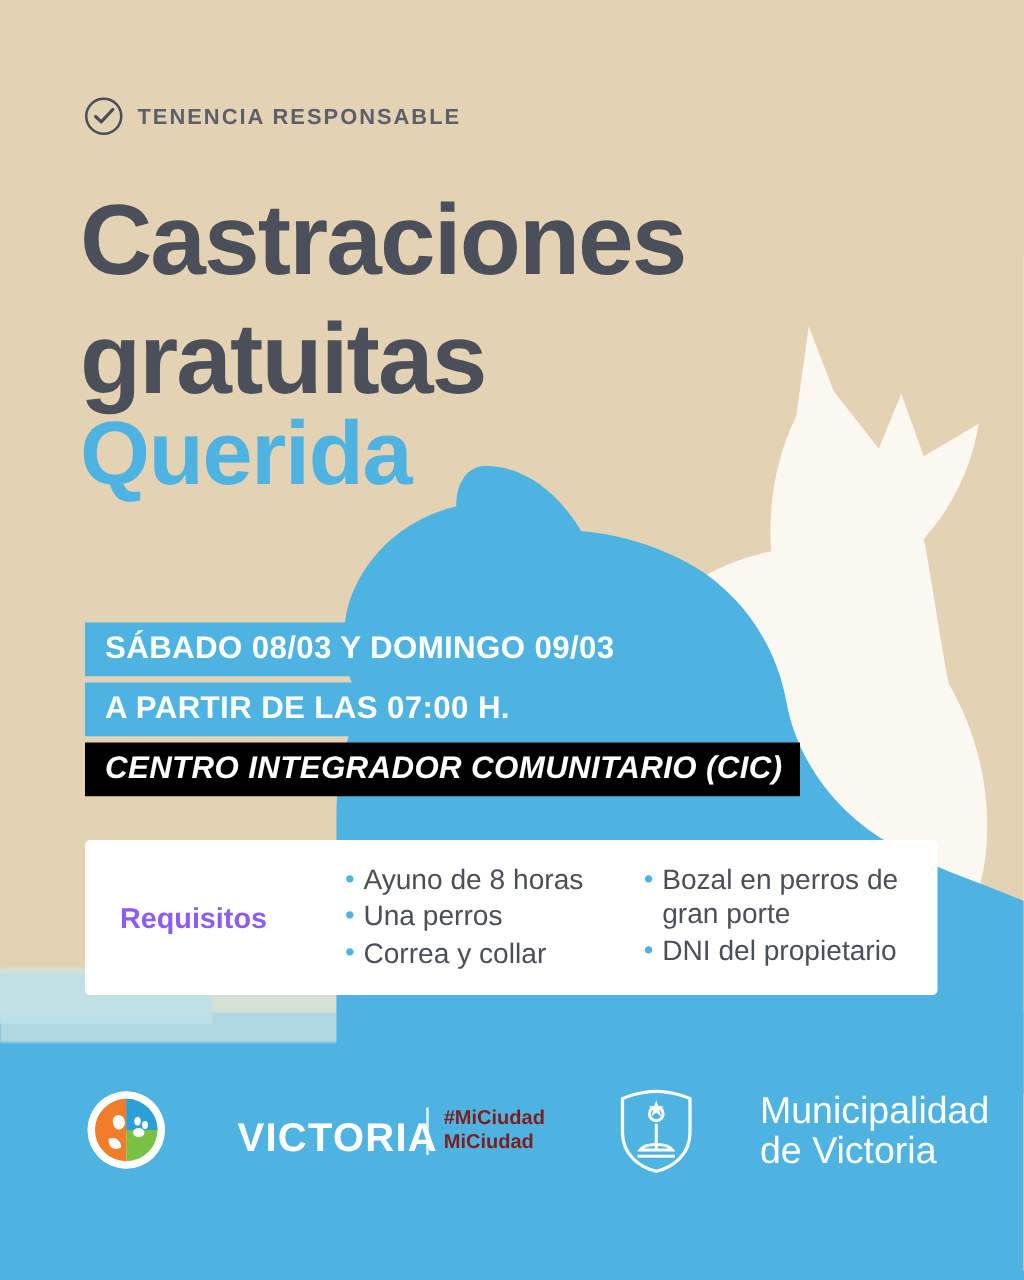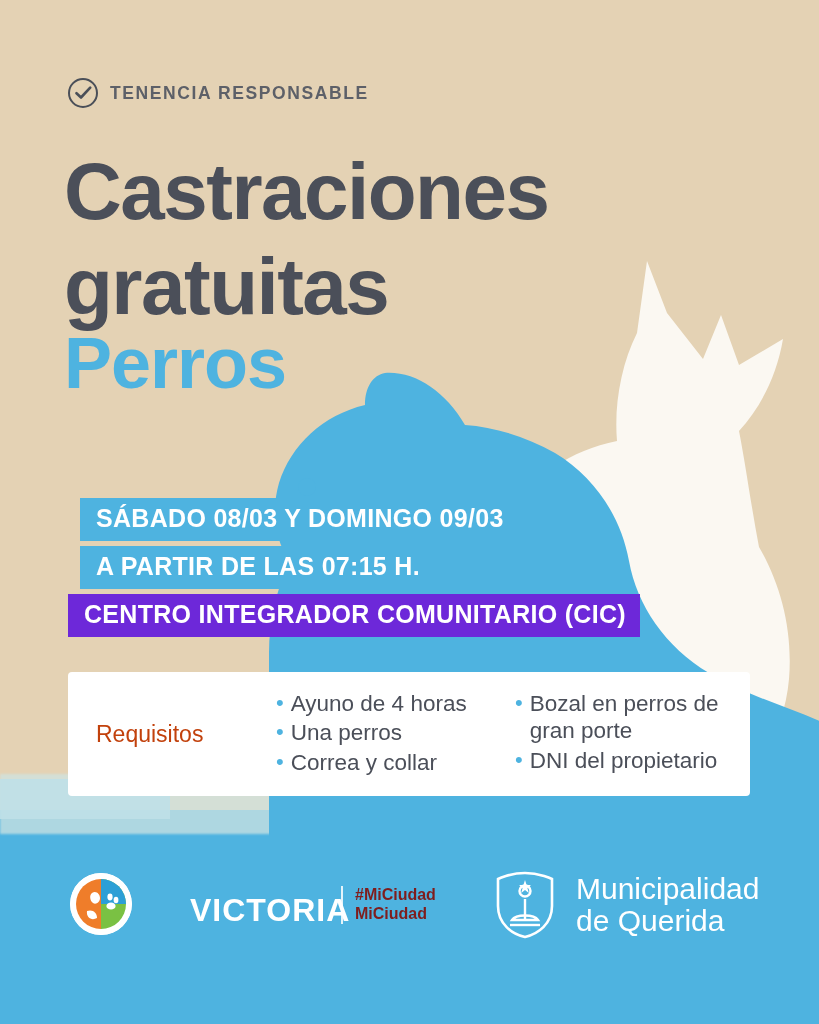--- a/index.html
+++ b/index.html
@@ -122,42 +122,42 @@
   .bar {
     display: inline-block;
     font-weight: bold;
     color: #ffffff;
     font-size: 25px;
     letter-spacing: .3px;
     padding: 6px 14px 8px 16px;
     margin-bottom: 5px;
     white-space: nowrap;
   }
-  .bar.blue { background: #4eb3e0; margin-left: 12px; }
-  .bar.dark { background: #6d28d9; }
+  .bar.blue { background: #4eb3e0; }
+  .bar.dark { background: #000000; font-style: italic; }
   .bar-row { display: block; }
 
   
   .req-card {
     position: absolute;
     left: 68px;
     top: 672px;
     width: 682px;
     height: 124px;
     background: #ffffff;
     border-radius: 4px;
     display: flex;
     align-items: center;
     padding: 0 18px 0 28px;
     box-sizing: border-box;
   }
   .req-title {
     font-size: 23px;
-    font-weight: normal;
-    color: #c2410c;
+    font-weight: bold;
+    color: #8b5cf6;
     width: 180px;
     flex: none;
   }
   .req-cols {
     display: flex;
     gap: 22px;
     flex: 1;
   }
   .req-col { flex: 1; }
   .req-item {
@@ -230,20 +230,21 @@
   .muni-shield {
     width: 70px;
     height: 70px;
     flex: none;
   }
   .muni-text {
     color: #ffffff;
     font-size: 30px;
     line-height: 1.08;
     font-weight: normal;
+    margin-left: 32px;
   }
 </style>
 </head>
 <body>
 
 <div class="poster">
 
   <div class="bg-tan"></div>
   <div class="bg-blue-bottom"></div>
   <div class="bg-blue-soft"></div>
@@ -277,42 +278,42 @@
       <svg width="17" height="14" viewBox="0 0 17 14">
         <path d="M1.5 7.2 L6 11.5 L15.2 1.6" fill="none" stroke="#4a4f58" stroke-width="2.6" stroke-linecap="round" stroke-linejoin="round"></path>
       </svg>
     </span>
     <span class="eyebrow-text">TENENCIA  RESPONSABLE</span>
   </div>
 
   <div class="headline">
     <div class="l1">Castraciones</div>
     <div class="l2">gratuitas</div>
-    <div class="l3">Perros</div>
+    <div class="l3">Querida</div>
   </div>
 
   <div class="bars">
     <div class="bar-row">
       <span class="bar blue">SÁBADO 08/03 Y DOMINGO 09/03</span>
     </div>
     <div class="bar-row">
-      <span class="bar blue">A PARTIR DE LAS 07:15 H.</span>
+      <span class="bar blue">A PARTIR DE LAS 07:00 H.</span>
     </div>
     <div class="bar-row">
       <span class="bar dark">CENTRO INTEGRADOR COMUNITARIO (CIC)</span>
     </div>
   </div>
 
   <div class="req-card">
     <div class="req-title">Requisitos</div>
     <div class="req-cols">
       <div class="req-col">
         <div class="req-item">
           <span class="dot">•</span>
-          <span>Ayuno de 4 horas</span>
+          <span>Ayuno de 8 horas</span>
         </div>
         <div class="req-item">
           <span class="dot">•</span>
           <span>Una perros</span>
         </div>
         <div class="req-item">
           <span class="dot">•</span>
           <span>Correa y collar</span>
         </div>
       </div>
@@ -360,19 +361,19 @@
           <path d="M35 3 C50 3 62 9 62 9 L62 36 C62 54 48 64 35 67 C22 64 8 54 8 36 L8 9 C8 9 20 3 35 3 Z" fill="none" stroke="#ffffff" stroke-width="2.6"></path>
           <circle cx="35" cy="21" r="5.5" fill="none" stroke="#ffffff" stroke-width="2.4"></circle>
           <path d="M35 10 L36.6 15 L41 15 L37.4 18 L38.8 23 L35 20 L31.2 23 L32.6 18 L29 15 L33.4 15 Z" fill="#ffffff"></path>
           <path d="M35 29 L35 50" stroke="#ffffff" stroke-width="2.4"></path>
           <path d="M22 50 C26 44 44 44 48 50 Z" fill="none" stroke="#ffffff" stroke-width="2.4"></path>
           <path d="M20 55 L50 55" stroke="#ffffff" stroke-width="2.4"></path>
         </svg>
       </span>
       <span class="muni-text">
         <span>Municipalidad</span><br>
-        <span>de Querida</span>
+        <span>de Victoria</span>
       </span>
     </div>
 
   </div>
 
 </div>
 
 </body></html>

